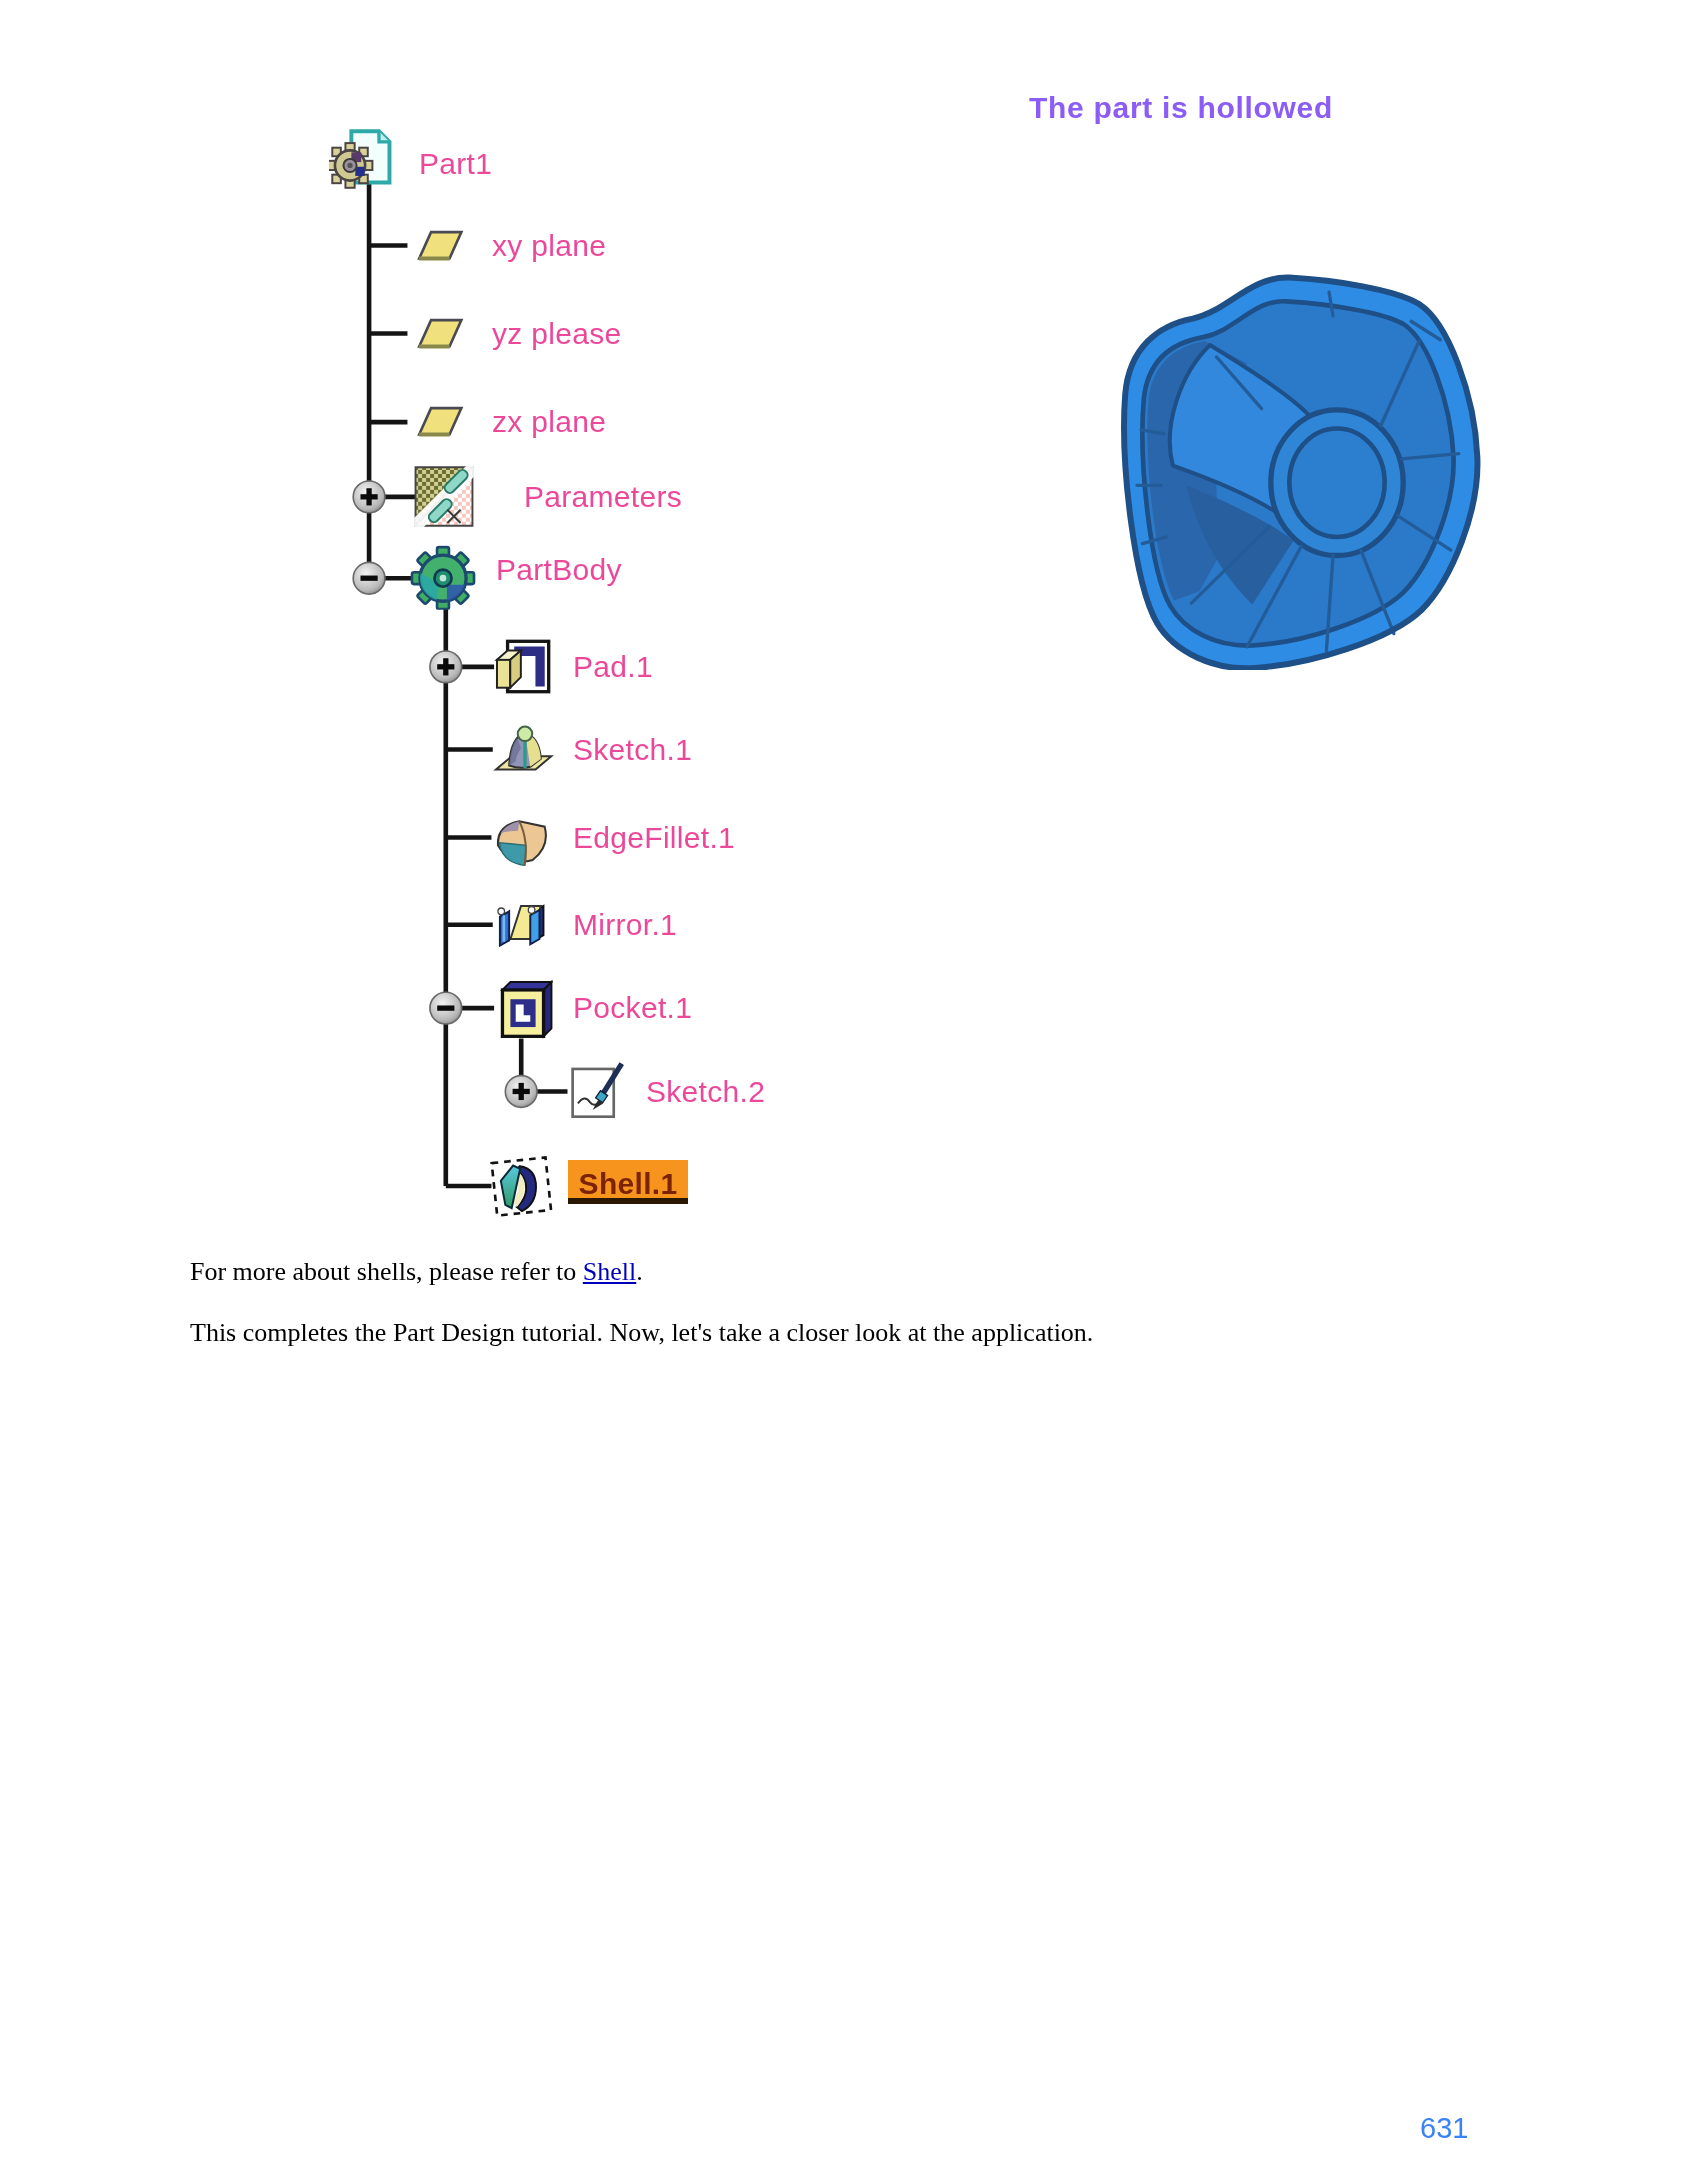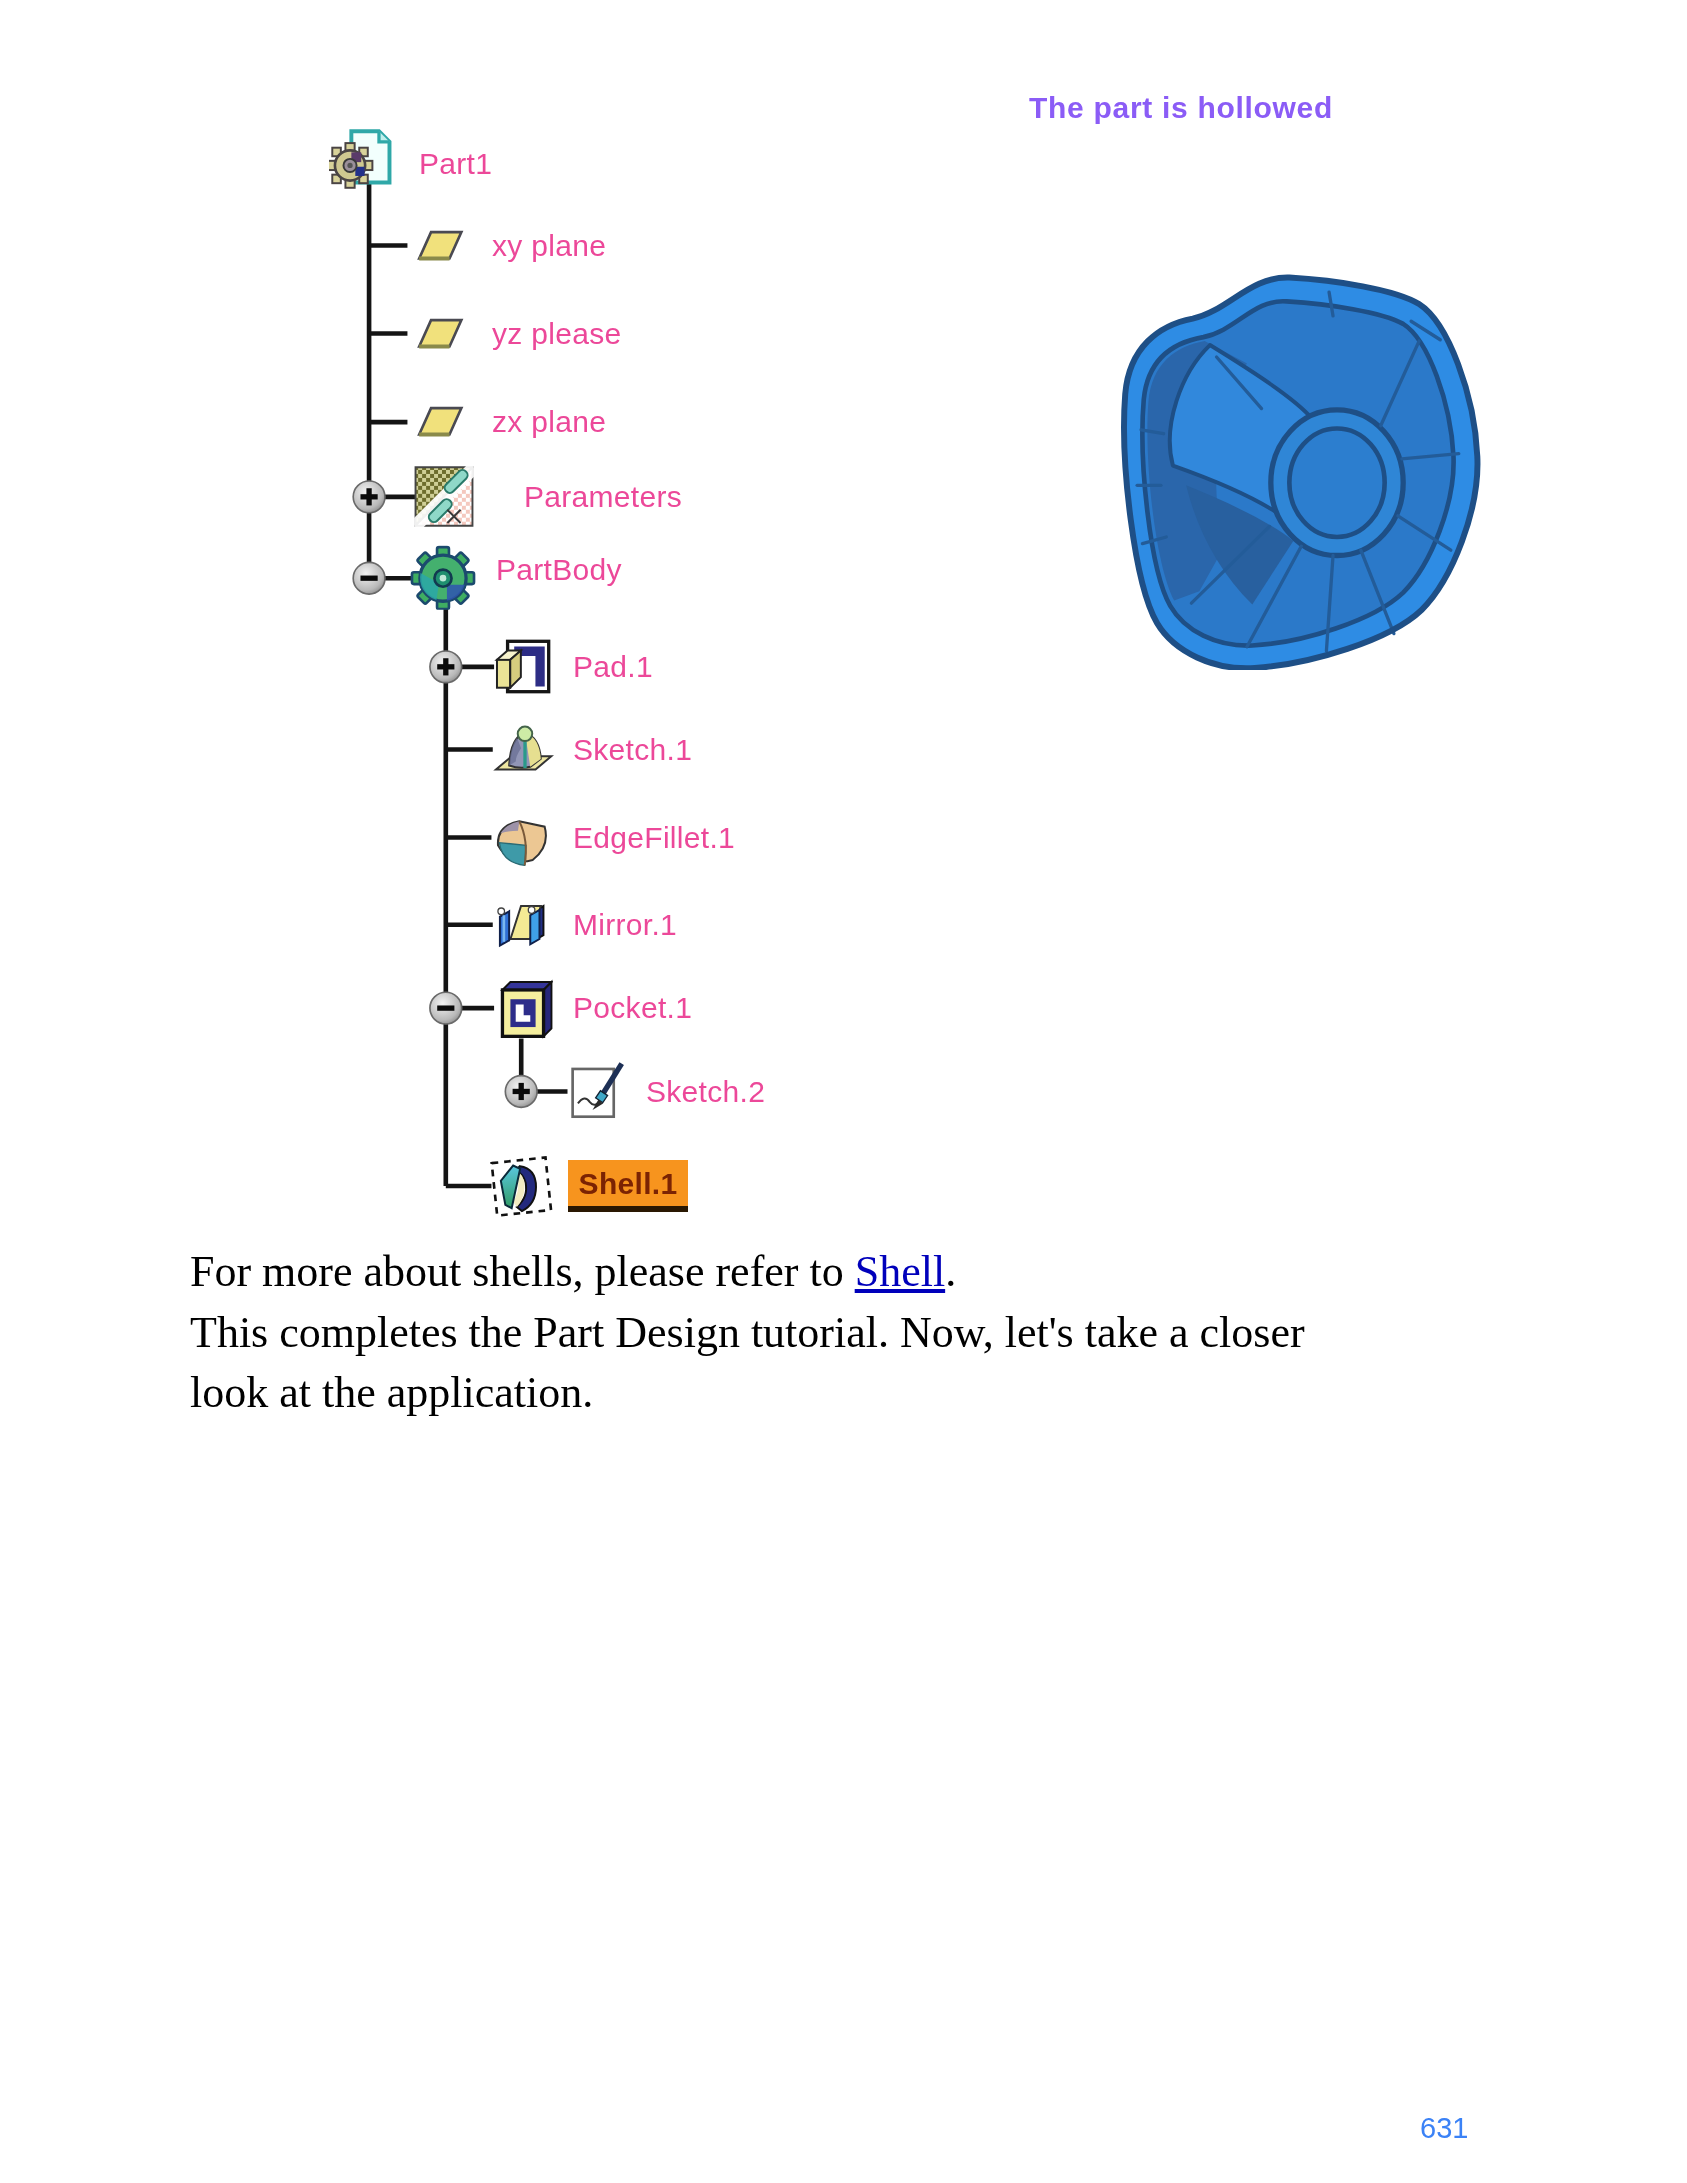--- a/index.html
+++ b/index.html
@@ -9,30 +9,30 @@
     font-family:"Liberation Sans", sans-serif; overflow:hidden;
   }
   #tree { position:absolute; left:0; top:0; width:926px; height:1290px; }
   #connectors { position:absolute; left:0; top:0; }
   .icon-wrap { position:absolute; }
   .tree-label {
     position:absolute; height:44px; line-height:44px; font-size:30px;
     color:#ec4899; white-space:nowrap; letter-spacing:0.3px;
   }
   .tree-label.sel {
-    background:#F7941E; color:#7B2303; padding:0 10.6px; height:52px; line-height:48px;
+    background:#F7941E; color:#7B2303; padding:0 10.6px; height:44px; line-height:48px;
     border-bottom:6.6px solid #2A1802; font-weight:bold;
   }
   #caption {
     position:absolute; left:1029px; top:91px; font-size:30px; font-weight:bold;
     color:#8b5cf6; letter-spacing:0.7px; white-space:nowrap;
   }
   .para {
     position:absolute; left:190px; font-family:"Liberation Serif", serif;
-    font-size:44px; color:#000; line-height:60px;
+    font-size:26px; color:#000; line-height:60px;
   }
   #p1 { top:1242px; white-space:nowrap; }
   #p2 { top:1303px; width:1164px; }
   #p1 .link { color:#0000BB; text-decoration:underline; cursor:pointer; }
   #page-number {
     position:absolute; left:1420px; top:2112px; font-size:29px; color:#3b82f6;
   }
   #part-figure { position:absolute; left:1051px; top:263px; }
   #defs-svg { position:absolute; width:0; height:0; overflow:hidden; }
 </style>

